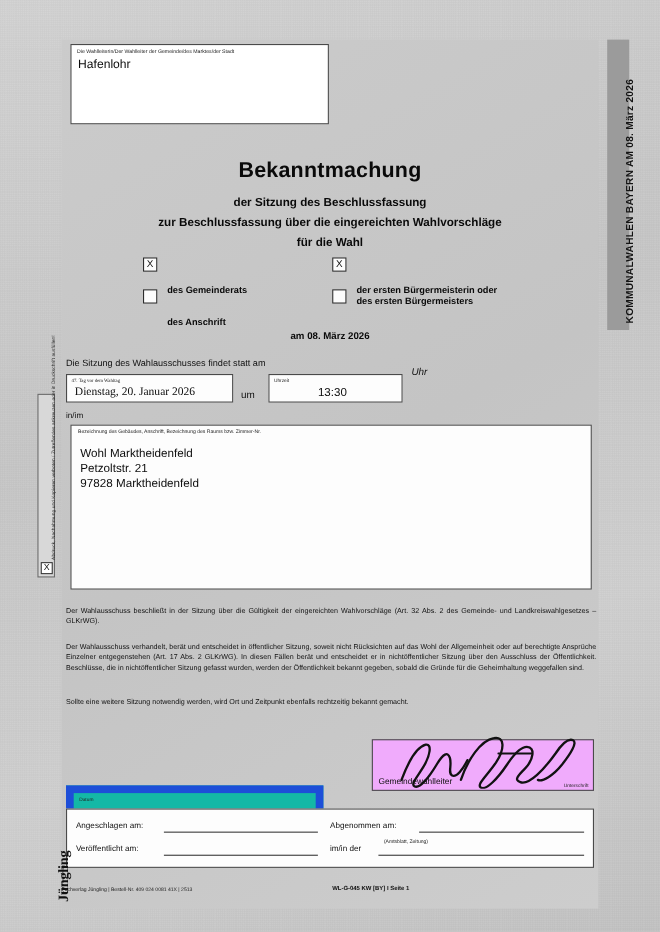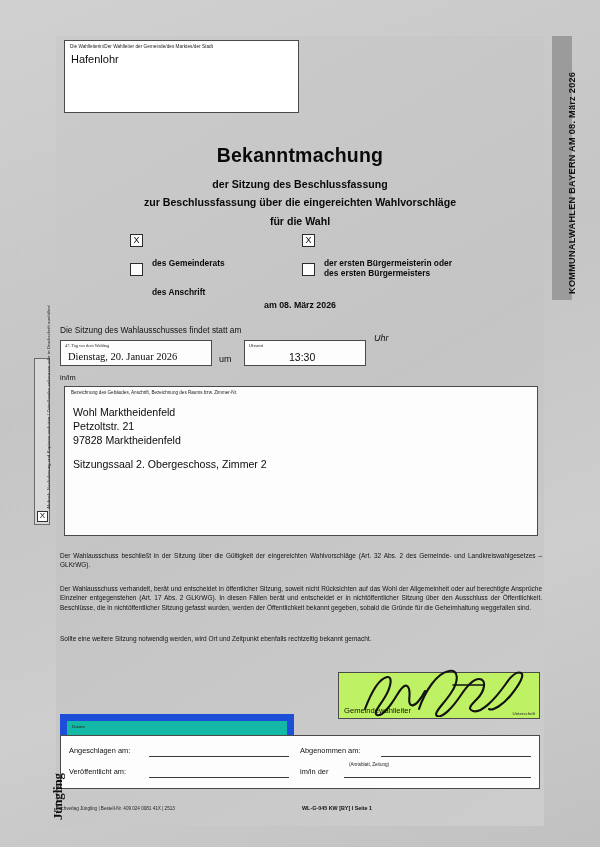--- a/index.html
+++ b/index.html
@@ -92,21 +92,21 @@
     background:#fdfdfd;border:1px solid #4a4a4a;
   }
   .venue-cap{position:absolute;left:6px;top:3px;font-size:4.6px;color:#222;}
   .venue-line{position:absolute;left:8px;font-size:10.6px;color:#0c0c0c;}
   
   .legal{position:absolute;left:60px;width:482px;font-size:6.5px;color:#121212;line-height:9.3px;text-align:justify;}
   
   .dt-box{position:absolute;left:60px;top:672px;width:220px;height:45px;background:#14b8a6;border:7px solid #1d4ed8;margin-top:42px;}
   .dt-cap{position:absolute;left:5px;top:3px;font-size:4.4px;color:#222;}
   .dt-val{position:absolute;left:6px;top:24px;font-size:9.6px;color:#0c0c0c;}
-  .sg-box{position:absolute;left:338px;top:672px;width:200px;height:45px;background:#bef264;border:1px solid #4a4a4a;}
+  .sg-box{position:absolute;left:338px;top:672px;width:200px;height:45px;background:#f0abfc;border:1px solid #4a4a4a;}
   .sg-role{position:absolute;left:5px;bottom:3px;font-size:7.6px;color:#111;}
   .sg-cap{position:absolute;right:4px;bottom:2px;font-size:4.4px;color:#222;}
   .sg-ink{position:absolute;left:18px;top:-8px;width:175px;height:52px;}
   
   .pb-box{position:absolute;left:60px;top:735px;width:478px;height:52px;background:#fdfdfd;border:1px solid #4a4a4a;}
   .pb-lbl{position:absolute;font-size:7.4px;color:#111;}
   .pb-rule{position:absolute;border-bottom:1px solid #3a3a3a;height:0;}
   .pb-cap{position:absolute;font-size:4.6px;color:#222;}
   
   .ft-left{position:absolute;left:56px;top:806px;font-size:4.6px;color:#1f1f1f;}
@@ -185,21 +185,20 @@
 </div>
 <div class="inline-txt" style="left:374px;top:333px;font-style:italic;">Uhr</div>
 
 <div class="sec-lbl" style="left:60px;top:373px;font-size:7.4px;">in/im</div>
 
 <div class="venue-box">
   <div class="venue-cap">Bezeichnung des Gebäudes, Anschrift, Bezeichnung des Raums bzw. Zimmer-Nr.</div>
   <div class="venue-line" style="top:19px;">Wohl Marktheidenfeld</div>
   <div class="venue-line" style="top:33px;">Petzoltstr. 21</div>
   <div class="venue-line" style="top:47px;">97828 Marktheidenfeld</div>
-  <div class="venue-line" style="top:71px;">Sitzungssaal 2. Obergeschoss, Zimmer 2</div>
 </div>
 
 <div class="legal" style="top:551px;">Der Wahlausschuss beschließt in der Sitzung über die Gültigkeit der eingereichten Wahlvorschläge (Art. 32 Abs. 2 des Gemeinde- und Landkreiswahlgesetzes – GLKrWG).</div>
 <div class="legal" style="top:584px;">Der Wahlausschuss verhandelt, berät und entscheidet in öffentlicher Sitzung, soweit nicht Rücksichten auf das Wohl der Allgemeinheit oder auf berechtigte Ansprüche Einzelner entgegenstehen (Art. 17 Abs. 2 GLKrWG). In diesen Fällen berät und entscheidet er in nichtöffentlicher Sitzung über den Ausschluss der Öffentlichkeit. Beschlüsse, die in nichtöffentlicher Sitzung gefasst wurden, werden der Öffentlichkeit bekannt gegeben, sobald die Gründe für die Geheimhaltung weggefallen sind.</div>
 <div class="legal" style="top:634px;">Sollte eine weitere Sitzung notwendig werden, wird Ort und Zeitpunkt ebenfalls rechtzeitig bekannt gemacht.</div>
 
 <div class="dt-box">
   <div class="dt-cap">Datum</div>
   <div class="dt-val">08.01.2026</div>
 </div>

